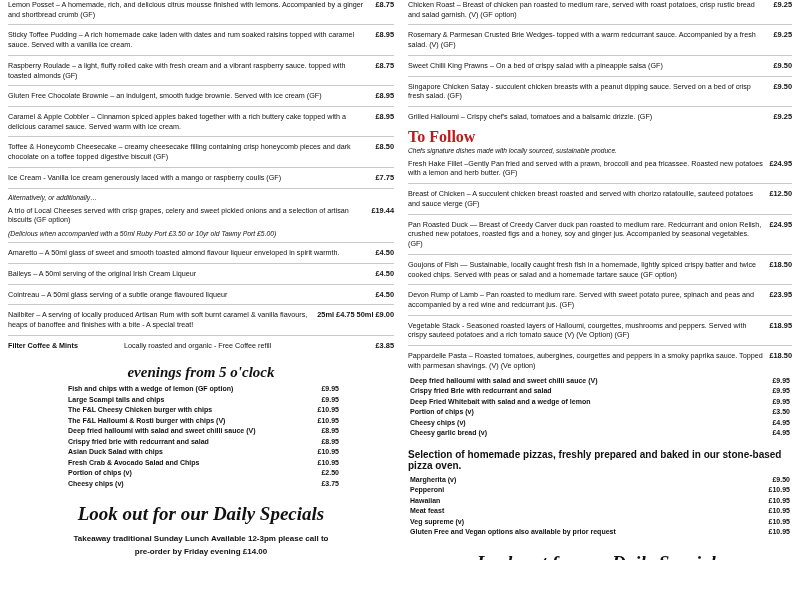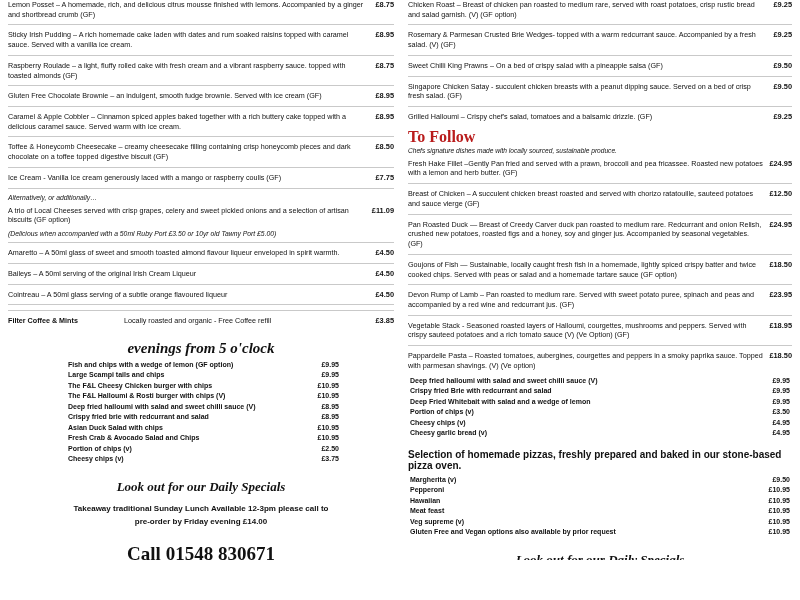--- a/index.html
+++ b/index.html
@@ -27,21 +27,21 @@
   }
   .section-sub{font-size:6.6px;font-style:italic;margin-bottom:5px;}
 
   .script{
     font-family:"Liberation Serif", serif;
     font-style:italic;
     text-align:center;
     font-weight:bold;
   }
   .evening-head{font-size:15px;margin:14px 0 3px 0;}
-  .daily-head{font-size:13px;margin:14px 0 8px 0;font-family:Liberation Serif, serif;}
+  .daily-head{font-size:19px;margin:14px 0 8px 0;font-family:Liberation Serif, serif;}
 
   .simple-list{margin:0 0 4px 0;}
   .srow{display:flex;justify-content:space-between;font-size:7px;line-height:1.5;font-weight:bold;}
   .srow .s-name{padding-right:8px;}
   .srow .s-price{white-space:nowrap;}
   .takeaway{font-size:8px;font-weight:bold;text-align:center;line-height:1.6;margin-top:6px;}
   .alacarte{font-size:7.6px;text-align:center;margin-top:10px;}
   .callline{
     font-family:"Liberation Serif", serif;
     font-weight:bold;text-align:center;font-size:19px;margin-top:14px;
@@ -55,21 +55,21 @@
 <div class="page">
 
   <div class="col left">
 
     <div class="item">
       <div class="txt">Lemon Posset – A homemade, rich, and delicious citrus mousse finished with lemons. Accompanied by a ginger and shortbread crumb (GF)</div>
       <div class="price">£8.75</div>
     </div>
     <hr class="hr">
     <div class="item">
-      <div class="txt">Sticky Irish Pudding – A rich homemade cake laden with dates and rum soaked raisins topped with caramel sauce. Served with a vanilla ice cream.</div>
+      <div class="txt">Sticky Toffee Pudding – A rich homemade cake laden with dates and rum soaked raisins topped with caramel sauce. Served with a vanilla ice cream.</div>
       <div class="price">£8.95</div>
     </div>
     <hr class="hr">
     <div class="item">
       <div class="txt">Raspberry Roulade – a light, fluffy rolled cake with fresh cream and a vibrant raspberry sauce. topped with toasted almonds (GF)</div>
       <div class="price">£8.75</div>
     </div>
     <hr class="hr">
     <div class="item">
       <div class="txt">Gluten Free Chocolate Brownie – an indulgent, smooth fudge brownie. Served with ice cream (GF)</div>
@@ -89,40 +89,44 @@
     <div class="item">
       <div class="txt">Ice Cream - Vanilla Ice cream generously laced with a mango or raspberry coulis (GF)</div>
       <div class="price">£7.75</div>
     </div>
     <hr class="hr">
 
     <div class="note">Alternatively, or additionally…</div>
 
     <div class="item">
       <div class="txt">A trio of Local Cheeses served with crisp grapes, celery and sweet pickled onions and a selection of artisan biscuits  (GF option)</div>
-      <div class="price">£11.09</div>
+      <div class="price">£19.44</div>
     </div>
     <div class="note">(Delicious when accompanied with a 50ml Ruby Port £3.50 or 10yr old Tawny Port £5.00)</div>
     <hr class="hr">
 
     <div class="item">
       <div class="txt">Amaretto – A 50ml glass of sweet and smooth toasted almond flavour liqueur enveloped in spirit warmth.</div>
       <div class="price">£4.50</div>
     </div>
     <hr class="hr">
     <div class="item">
       <div class="txt">Baileys – A 50ml serving of the original Irish Cream Liqueur</div>
       <div class="price">£4.50</div>
     </div>
     <hr class="hr">
     <div class="item">
       <div class="txt">Cointreau – A 50ml glass serving of a subtle orange flavoured liqueur</div>
       <div class="price">£4.50</div>
     </div>
     <hr class="hr">
+    <div class="item">
+      <div class="txt">Nailbiter – A serving of locally produced Artisan Rum with soft burnt caramel &amp; vanilla flavours, heaps of banoffee and finishes with a bite - A special treat!</div>
+      <div class="price">25ml £4.75    50ml £9.00</div>
+    </div>
     <hr class="hr">
 
     <div class="item">
       <div class="txt" style="flex:0 0 110px;font-weight:bold">Filter Coffee &amp; Mints</div>
       <div class="txt" style="text-align:left">Locally roasted and organic - Free Coffee refill</div>
       <div class="price">£3.85</div>
     </div>
 
     <div class="script evening-head">evenings from 5 o'clock</div>
 

